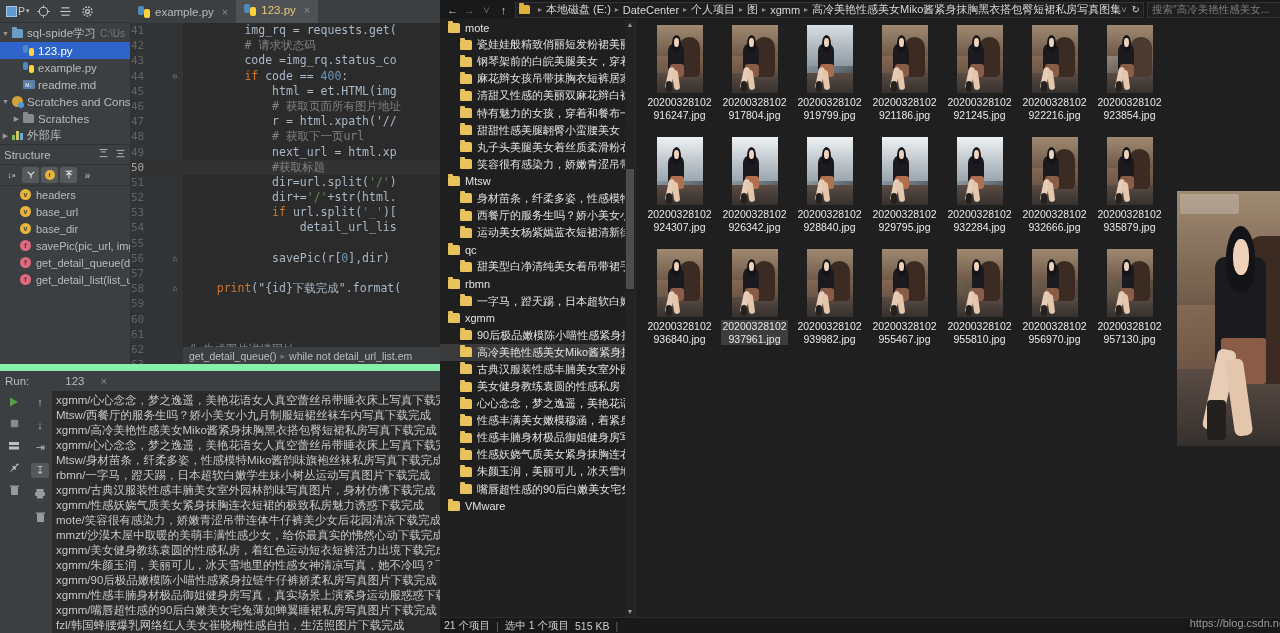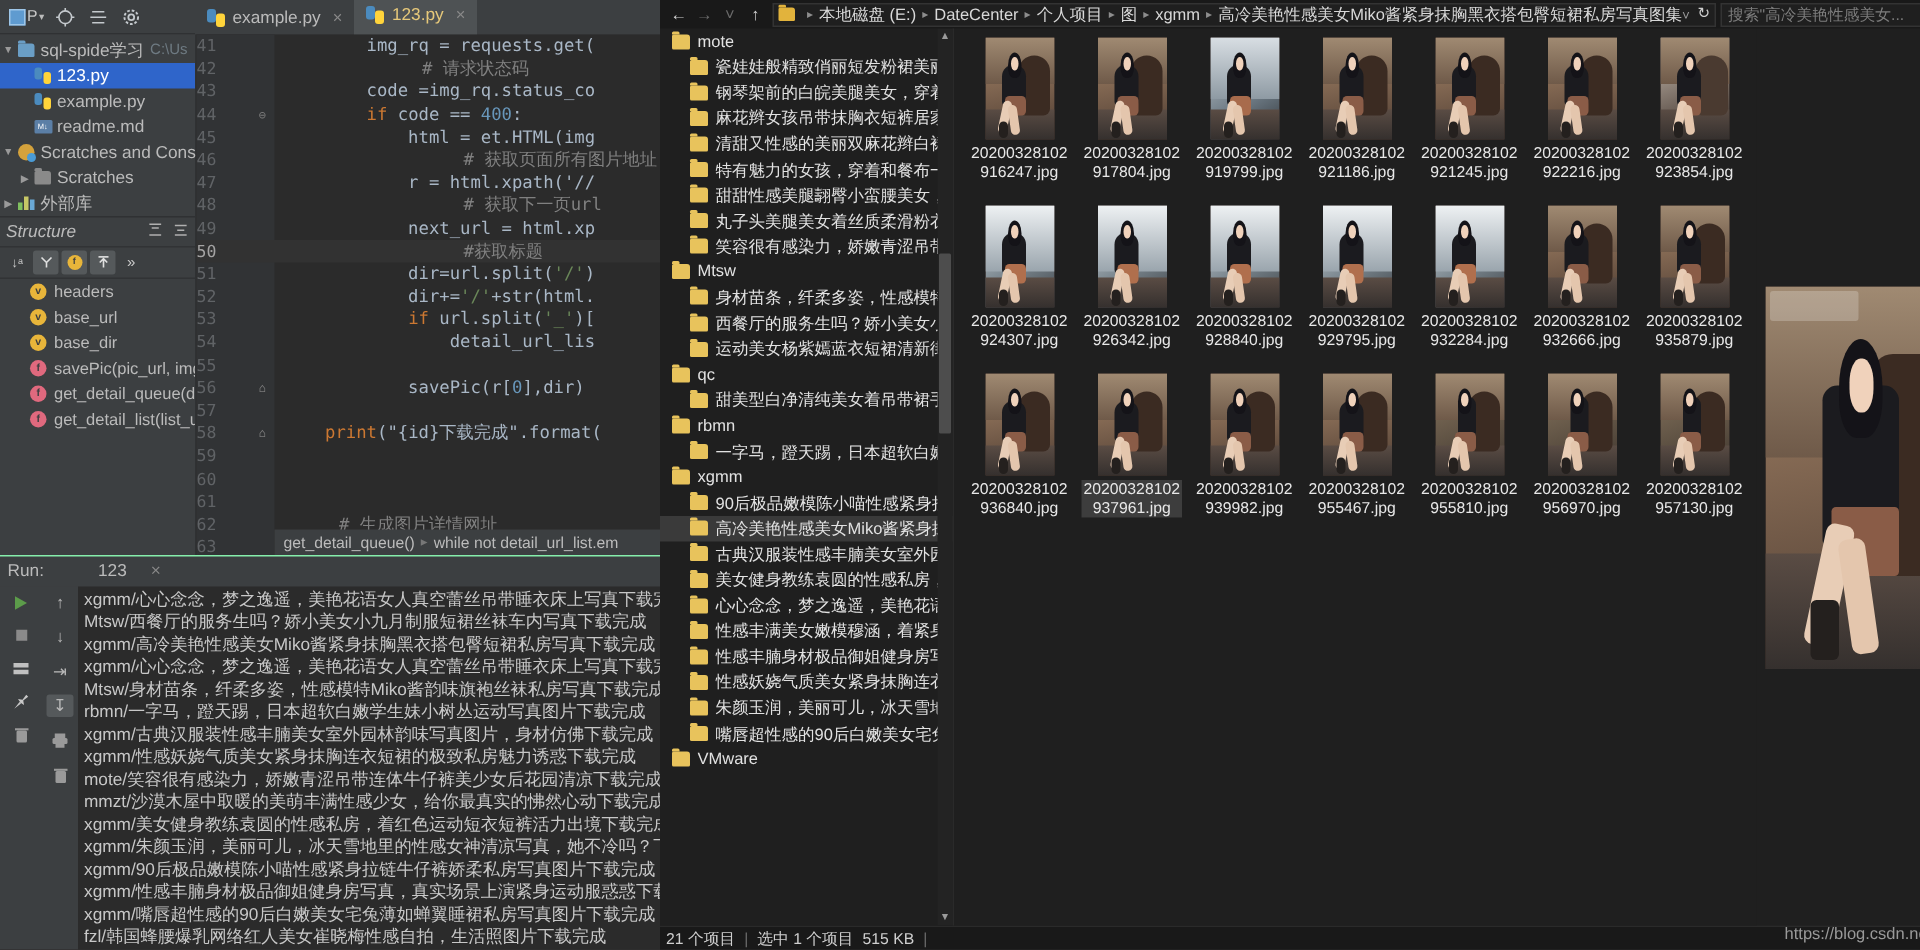--- a/index.html
+++ b/index.html
@@ -46,45 +46,45 @@
   .pyi:before{background:#4b8bbe;left:0;top:0;} .pyi:after{background:#ffd43b;right:0;bottom:0;}
   .mdi{width:12px;height:9px;background:#5b7fa6;border-radius:1px;font-size:5px;color:#fff;display:flex;align-items:center;justify-content:center;}
   .clocki{width:11px;height:11px;border-radius:50%;background:#d4a23c;position:relative;}
   .clocki:after{content:"";position:absolute;right:-1px;bottom:-1px;width:6px;height:6px;border-radius:50%;background:#4a9bd6;}
   .bari{width:11px;height:9px;display:flex;align-items:flex-end;gap:1px;}
   .bari i{display:block;width:3px;background:#6fbf73;}
   .bari i:nth-child(1){height:5px;background:#7fbf5f}.bari i:nth-child(2){height:9px;background:#c7c766}.bari i:nth-child(3){height:7px;background:#6aa9d6}
   .tpath{color:#6e7a82;font-size:10px;margin-left:4px;}
 
   .structure{flex:1;display:flex;flex-direction:column;border-top:1px solid #2f3133;min-height:0;}
-  .struct-head{height:19px;display:flex;align-items:center;justify-content:space-between;padding:0 4px;font-size:11.5px;color:#bbbbbb;font-style:italic;}
+  .struct-head{height:19px;display:flex;align-items:center;justify-content:space-between;padding:0 4px;font-size:11.5px;color:#bbbbbb;}
   .struct-head .hic{display:flex;gap:6px;color:#b0b0b0;font-size:10px;}
   .struct-tools{height:20px;display:flex;align-items:center;gap:2px;padding:0 3px;border-top:1px solid #313335;border-bottom:1px solid #313335;}
   .stbtn{width:17px;height:16px;display:flex;align-items:center;justify-content:center;font-size:9px;color:#c8c8c8;border-radius:2px;}
   .stbtn.on{background:#55595b;}
   .srow{height:17px;display:flex;align-items:center;font-size:11px;color:#bbbbbb;padding-left:20px;white-space:nowrap;overflow:hidden;}
   .badge{width:11px;height:11px;border-radius:50%;font-size:7px;color:#3c3f41;display:flex;align-items:center;justify-content:center;margin-right:5px;font-weight:bold;flex:0 0 auto;}
   .badge.v{background:#e8b53a;} .badge.f{background:#e0697e;}
 
   
   .editor{flex:1;background:#2b2b2b;position:relative;overflow:hidden;min-width:0;}
   .gutter{position:absolute;left:0;top:0;bottom:0;width:52px;background:#313335;}
   .code{position:absolute;left:0;top:0;right:0;bottom:0;font-family:"DejaVu Sans Mono","Liberation Mono",monospace;font-size:11.5px;line-height:15.2px;}
   .cl{height:15.2px;display:flex;align-items:center;white-space:pre;}
   .cl.hl{background:#323232;}
   .ln{width:30px;flex:0 0 30px;color:#606366;padding-right:6px;font-size:11px;}
   .ln.cur{color:#a4a3a3;}
   .mk{width:16px;flex:0 0 16px;text-align:center;font-size:8px;color:#7a7a7a;}
   .ctxt{padding-left:6px;color:#a9b7c6;}
-  .kw{color:#cc7832;} .str{color:#6a8759;} .cm{color:#808080;margin-left:37px;} .num{color:#6897bb;}
+  .kw{color:#cc7832;} .str{color:#6a8759;} .cm{color:#808080;} .num{color:#6897bb;}
   .breadcrumb{position:absolute;left:52px;bottom:0;right:0;height:17px;background:#3c3f41;display:flex;align-items:center;font-size:10.5px;color:#bbbbbb;padding-left:6px;white-space:nowrap;overflow:hidden;}
   .crumb-sep{color:#777;margin:0 4px;font-size:9px;}
 
   
-  .runpanel{height:262px;background:#3c3f41;border-top:1px solid #86efac;display:flex;flex-direction:column;}
+  .runpanel{height:262px;background:#3c3f41;border-top:7px solid #86efac;display:flex;flex-direction:column;}
   .run-head{height:20px;display:flex;align-items:center;gap:7px;padding-left:5px;font-size:11.5px;color:#bbbbbb;}
   .run-tab{display:flex;align-items:flex-start;gap:16px;}
   .run-body{flex:1;display:flex;min-height:0;}
   .run-side{width:28px;background:#3c3f41;display:flex;flex-direction:column;align-items:center;padding-top:3px;gap:7px;}
   .run-side2{width:24px;background:#3c3f41;display:flex;flex-direction:column;align-items:center;padding-top:3px;gap:8px;}
   .rsb{width:18px;height:15px;display:flex;align-items:center;justify-content:center;font-size:11px;color:#b8b8b8;border-radius:2px;}
   .rsb.on{background:#55595b;}
   .console{flex:1;background:#2b2b2b;overflow:hidden;position:relative;padding-top:2px;}
   .coutline{font-size:11.5px;line-height:15px;color:#c8c8c8;white-space:pre;padding-left:4px;font-family:"Liberation Sans","DejaVu Sans",sans-serif;}
 

